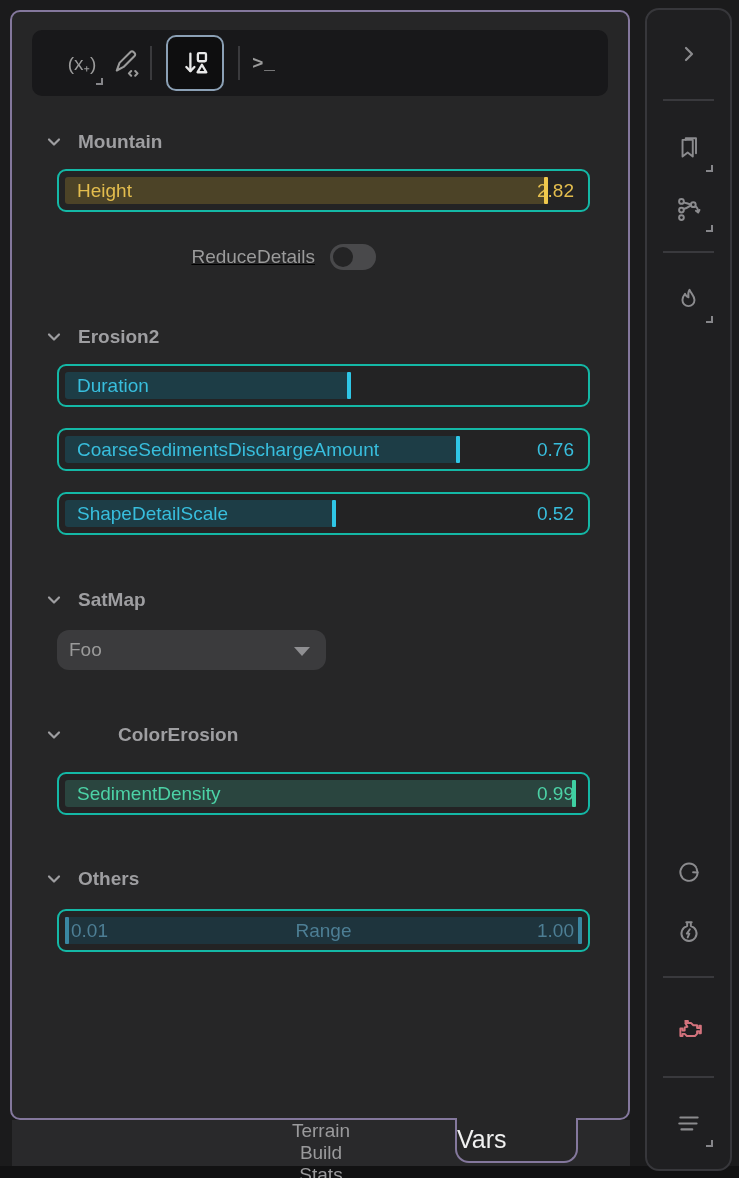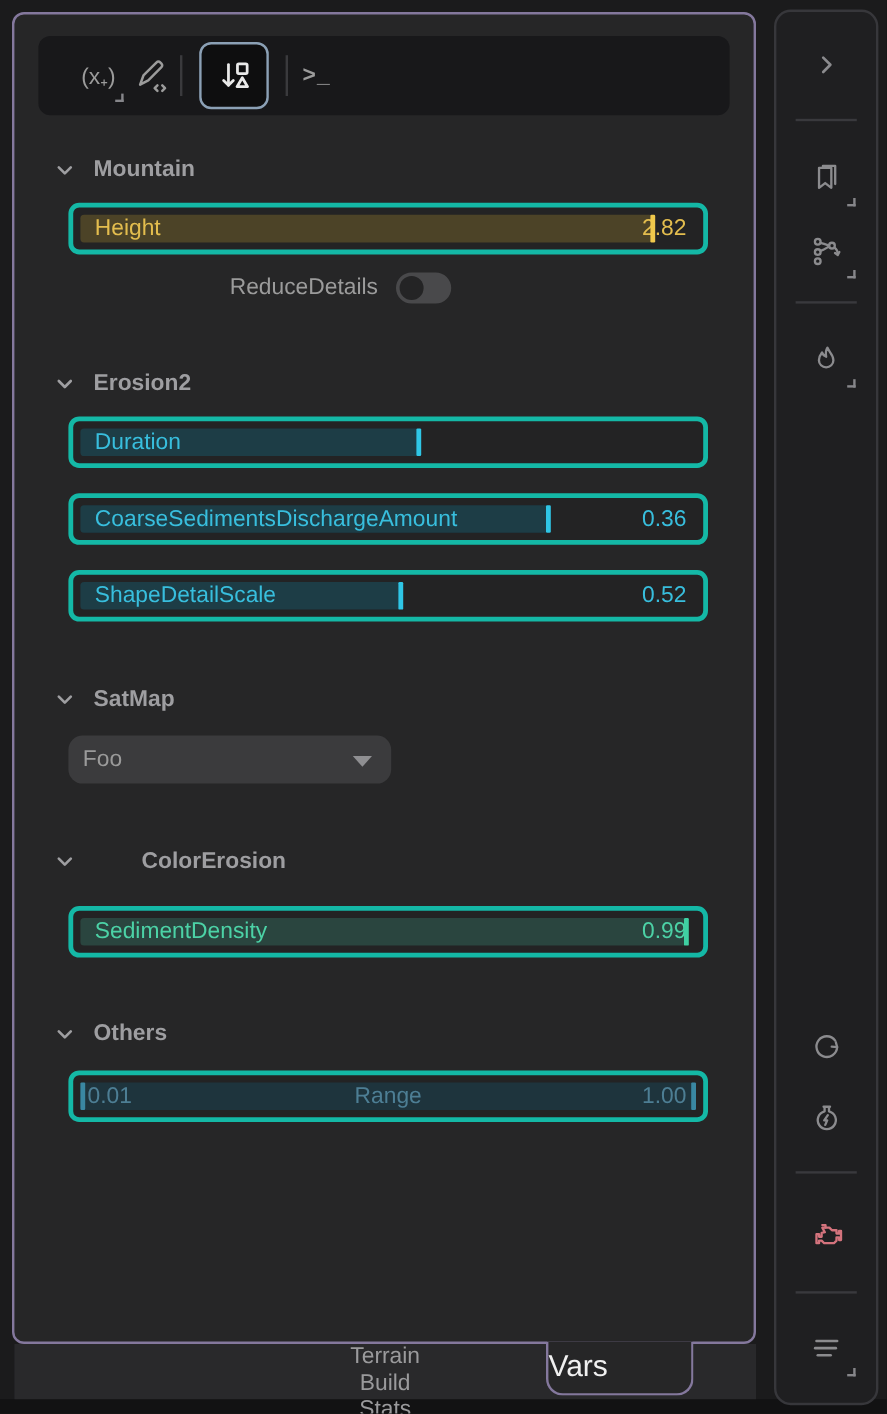--- a/index.html
+++ b/index.html
@@ -26,21 +26,21 @@
   .corner { position:absolute; right:1px; bottom:2px; width:7px; height:7px;
             border-right:2px solid #86868a; border-bottom:2px solid #86868a; }
 
   
   .sec-head { display:flex; align-items:center; margin-left:32px; height:24px;
               color:#9e9ea1; font-size:19px; font-weight:bold; }
   .sec-head svg { margin-right:14px; }
 
   
   .vrow { position:relative; height:43px; margin:0 38px 0 45px; background:#232324;
-          border:4px solid #14b8a6; border-radius:9px; overflow:hidden; }
+          border:2px solid #14b8a6; border-radius:9px; overflow:hidden; }
   .vtrack { position:absolute; left:6px; right:6px; top:6px; bottom:6px; }
   .vfill { position:absolute; left:0; top:0; bottom:0; border-radius:3px; }
   .vcaret { position:absolute; top:0; bottom:0; width:4px; border-radius:1px; z-index:2; }
   .vlabel { position:absolute; left:12px; top:50%; transform:translateY(-50%);
             font-size:19px; z-index:1; white-space:nowrap; }
   .vvalue { position:absolute; right:8px; top:50%; transform:translateY(-50%);
             font-size:19px; z-index:1; }
   .vmin { position:absolute; left:6px; top:50%; transform:translateY(-50%); font-size:19px; z-index:1; }
   .vcenter { position:absolute; left:50%; top:50%; transform:translate(-50%,-50%); font-size:19px; z-index:1; }
 
@@ -140,21 +140,21 @@
 
     <div class="vrow acc-gold" style="margin-top:15px;">
       <div class="vtrack">
         <div class="vfill" style="width: 93%;"></div>
         <div class="vcaret" style="left: calc(93% - 2px);"></div>
         <span class="vlabel">Height</span>
         <span class="vvalue">2.82</span>
       </div>
     </div>
 
-    <div class="formrow" style="margin-top:15px;">
+    <div class="formrow" style="margin-top:32px;text-decoration:underline;">
       <span class="formlabel">ReduceDetails</span>
       <div class="toggle">
         <div class="knob"></div>
       </div>
     </div>
 
     <div class="sec-head" style="margin-top:55px;">
       <svg width="20" height="20" viewBox="0 0 20 20" fill="none" stroke="#9e9ea1" stroke-width="2.2" stroke-linecap="round" stroke-linejoin="round">
           <polyline points="5 7.5 10 12.5 15 7.5"></polyline>
         </svg>
@@ -168,21 +168,21 @@
         <span class="vlabel">Duration</span>
         <span class="vvalue"></span>
       </div>
     </div>
 
     <div class="vrow acc-cyan" style="margin-top:21px;">
       <div class="vtrack">
         <div class="vfill" style="width: 76%;"></div>
         <div class="vcaret" style="left: calc(76% - 2px);"></div>
         <span class="vlabel">CoarseSedimentsDischargeAmount</span>
-        <span class="vvalue">0.36</span>
+        <span class="vvalue">0.76</span>
       </div>
     </div>
 
     <div class="vrow acc-cyan" style="margin-top:21px;">
       <div class="vtrack">
         <div class="vfill" style="width: 52%;"></div>
         <div class="vcaret" style="left: calc(52% - 2px);"></div>
         <span class="vlabel">ShapeDetailScale</span>
         <span class="vvalue">0.52</span>
       </div>

